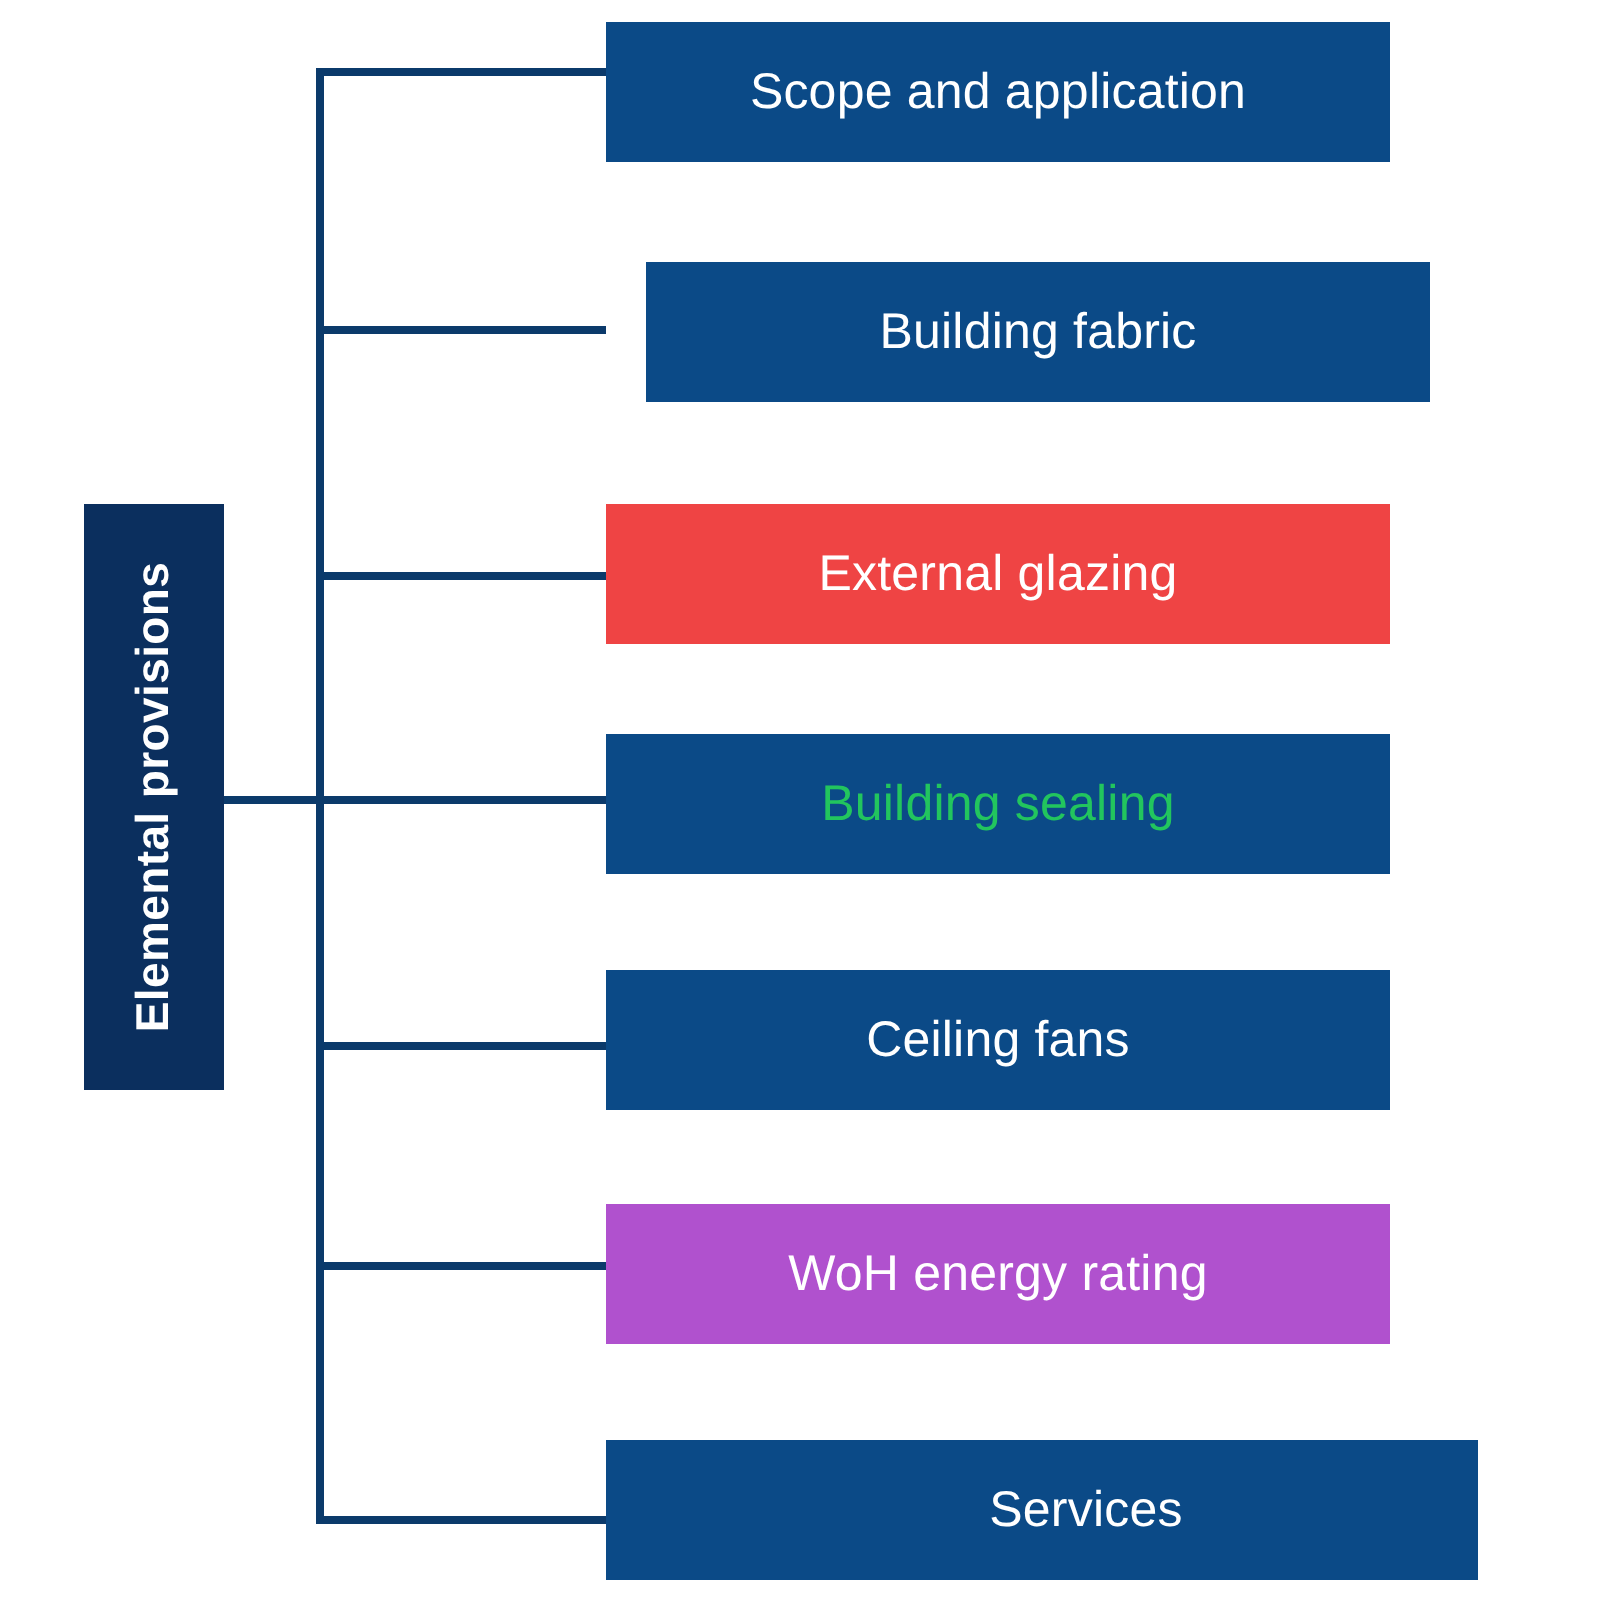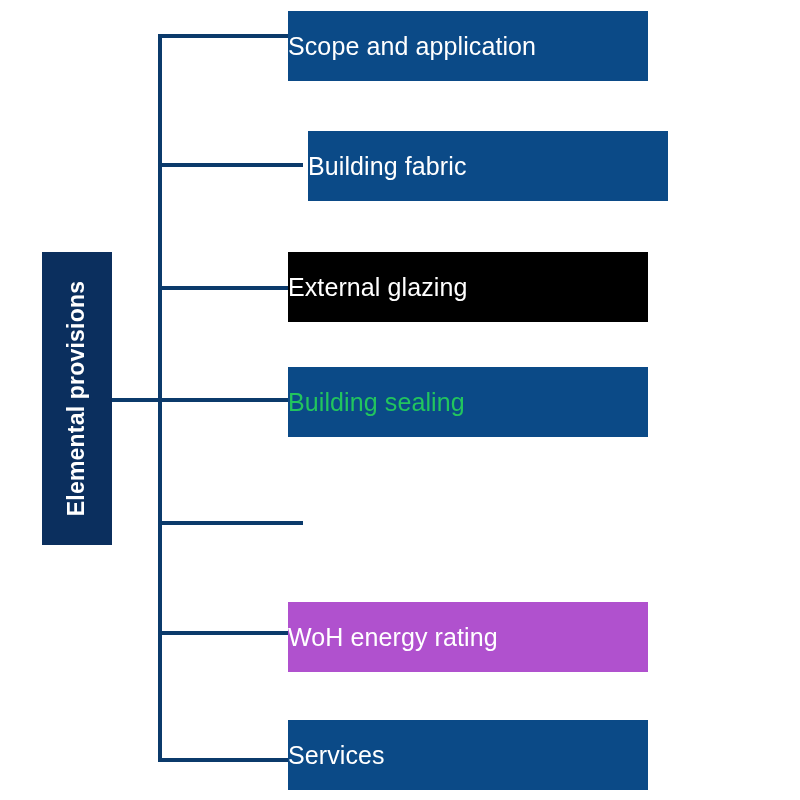--- a/index.html
+++ b/index.html
@@ -40,25 +40,26 @@
     transform: rotate(-90deg);
     white-space: nowrap;
     color: #ffffff;
     font-size: 23px;
     font-weight: bold;
     letter-spacing: 0.2px;
     font-family: "Liberation Sans", sans-serif;
   }
   .child-node {
     position: absolute;
-    left: 288px;
-    width: 360px;
+    left: 303px;
+    width: 392px;
     height: 70px;
     display: flex;
     align-items: center;
+    justify-content: center;
   }
   .child-node-label {
     color: #ffffff;
     font-size: 25px;
     font-weight: normal;
     letter-spacing: 0.1px;
     text-align: center;
     font-family: "Liberation Sans", sans-serif;
   }
 </style>
@@ -86,30 +87,33 @@
   </div>
 
   <div class="child-node" style="top: 11px; background: rgb(11, 74, 135);">
     <span class="child-node-label" style="color: rgb(255, 255, 255);">Scope and application</span>
   </div>
 
   <div class="child-node" style="top: 131px; background: rgb(11, 74, 135); margin-left: 20px;">
     <span class="child-node-label" style="color: rgb(255, 255, 255);">Building fabric</span>
   </div>
 
-  <div class="child-node" style="top: 252px; background: #000000; text-decoration: underline;">
+  <div class="child-node" style="top: 252px; background: #ef4444;">
     <span class="child-node-label" style="color: rgb(255, 255, 255);">External glazing</span>
   </div>
 
   <div class="child-node" style="top: 367px; background: rgb(11, 74, 135);">
     <span class="child-node-label" style="color: #22c55e;">Building sealing</span>
   </div>
 
+  <div class="child-node" style="top: 485px; background: rgb(11, 74, 135);">
+    <span class="child-node-label" style="color: rgb(255, 255, 255);">Ceiling fans</span>
+  </div>
 
   <div class="child-node" style="top: 602px; background: rgb(176, 81, 206);">
     <span class="child-node-label" style="color: rgb(255, 255, 255);">WoH energy rating</span>
   </div>
 
-  <div class="child-node" style="top: 720px; background: rgb(11, 74, 135);">
+  <div class="child-node" style="top: 720px; background: rgb(11, 74, 135); padding-left: 44px;">
     <span class="child-node-label" style="color: rgb(255, 255, 255);">Services</span>
   </div>
 
 </div>
 
 </body></html>

